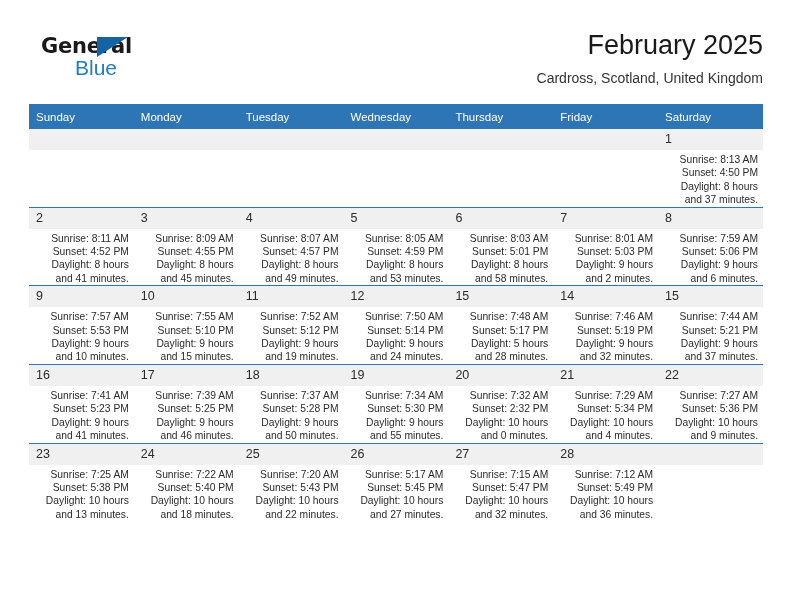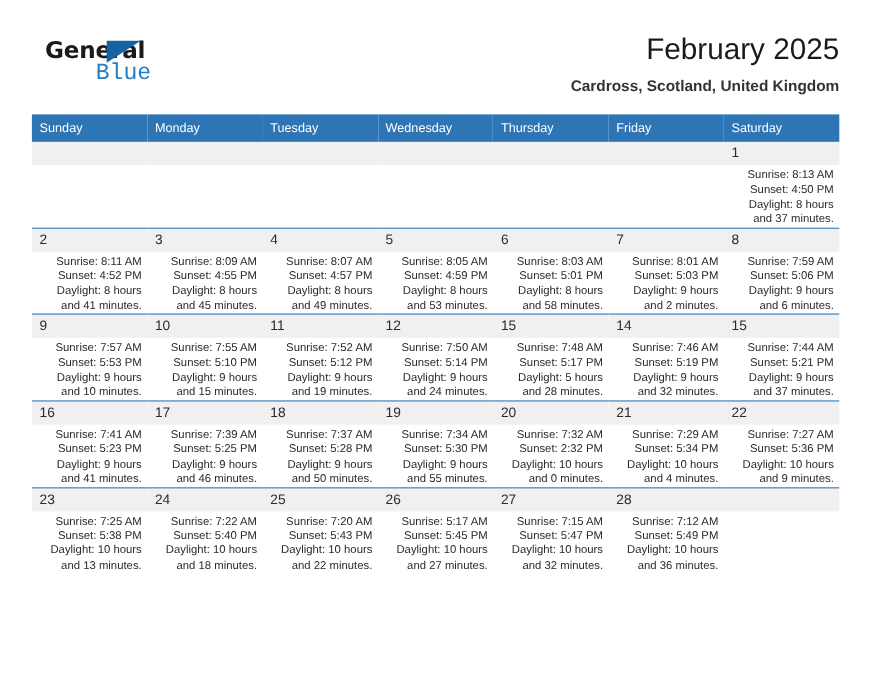--- a/index.html
+++ b/index.html
@@ -51,44 +51,44 @@
     position: absolute;
     left: 68px;
     top: 3px;
     width: 0;
     height: 0;
     border-left: 31px solid #1464a5;
     border-bottom: 20px solid transparent;
   }
   .logo-blue {
     position: absolute;
-    left: 58px;
+    left: 46px;
     top: 22px;
     font-size: 21px;
     color: #1f7ec4;
-    font-family: Liberation Mono, monospace;
+    font-family: Liberation Sans, sans-serif;
     font-weight: 400;
   }
 
   .title-block {
     position: absolute;
     right: 0;
     top: 0;
     text-align: right;
   }
   .month-title {
     font-size: 27px;
     font-weight: 400;
     color: #1a1a1a;
     line-height: 34px;
     white-space: nowrap;
   }
   .location {
     font-size: 14px;
-    font-weight: 700;
+    font-weight: 400;
     color: #333333;
     line-height: 22px;
     margin-top: 5px;
     white-space: nowrap;
   }
 
   
   .calendar {
     position: absolute;
     left: 29px;

